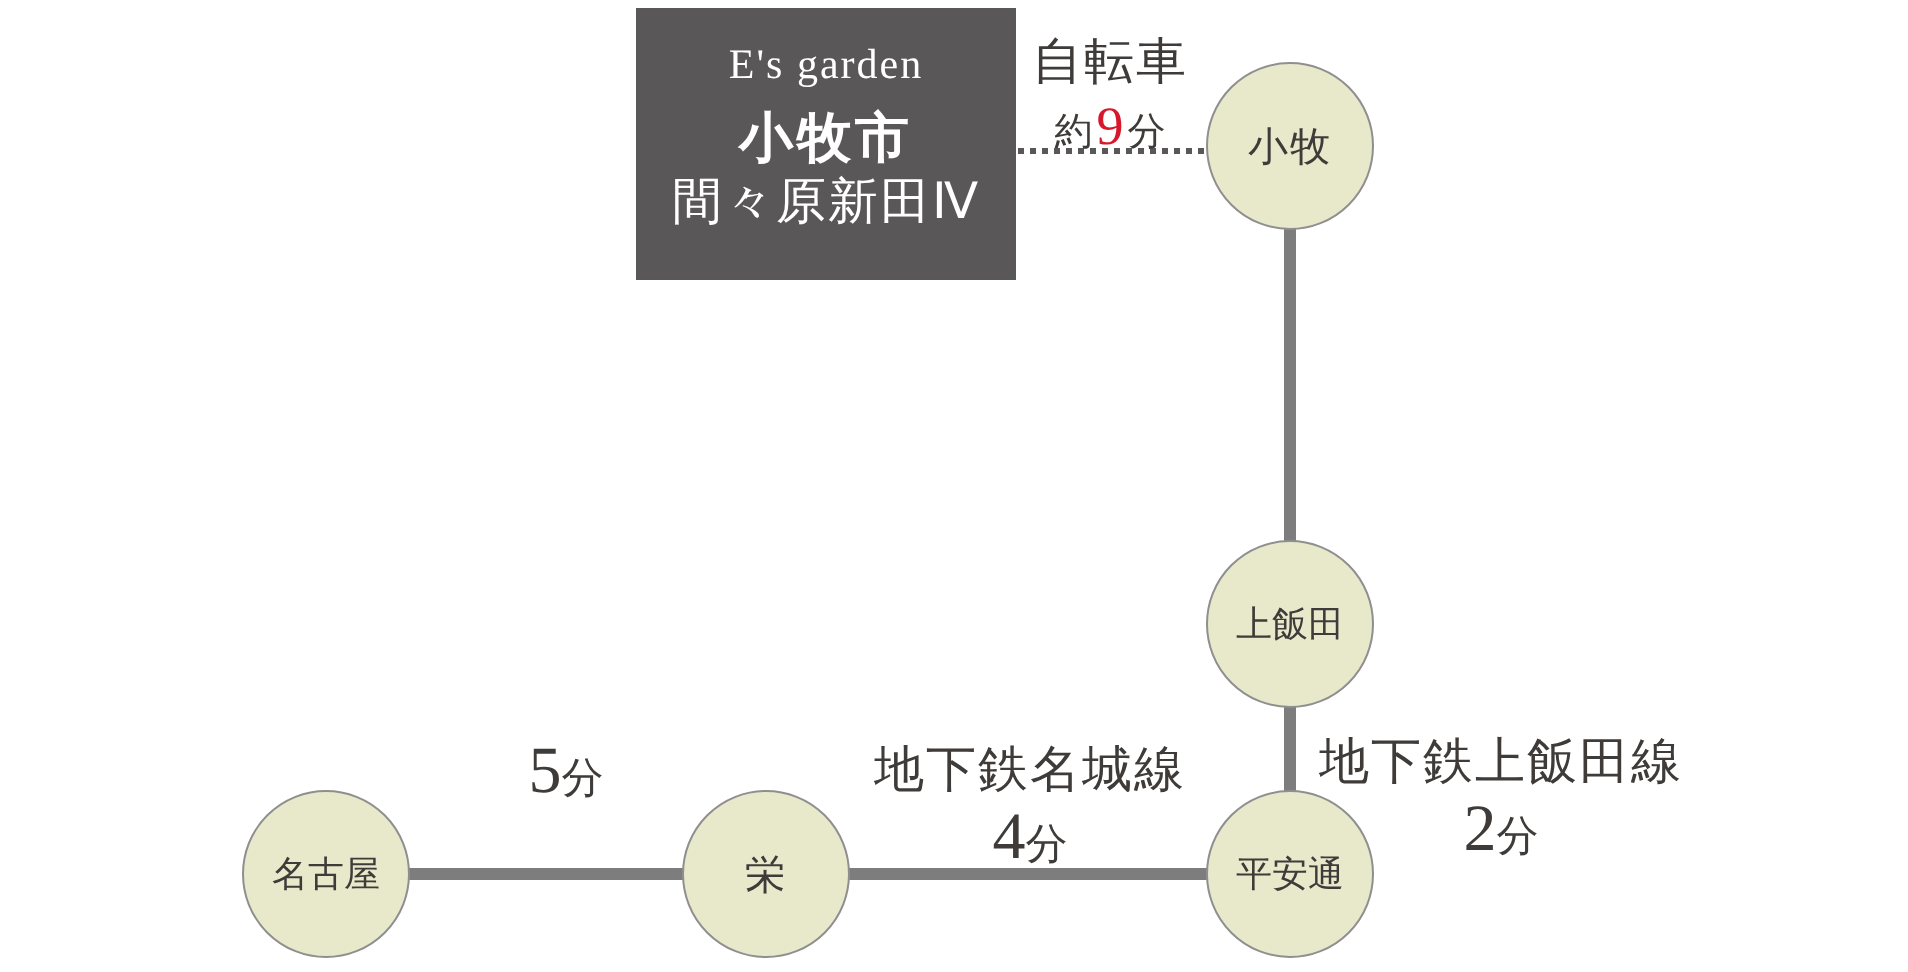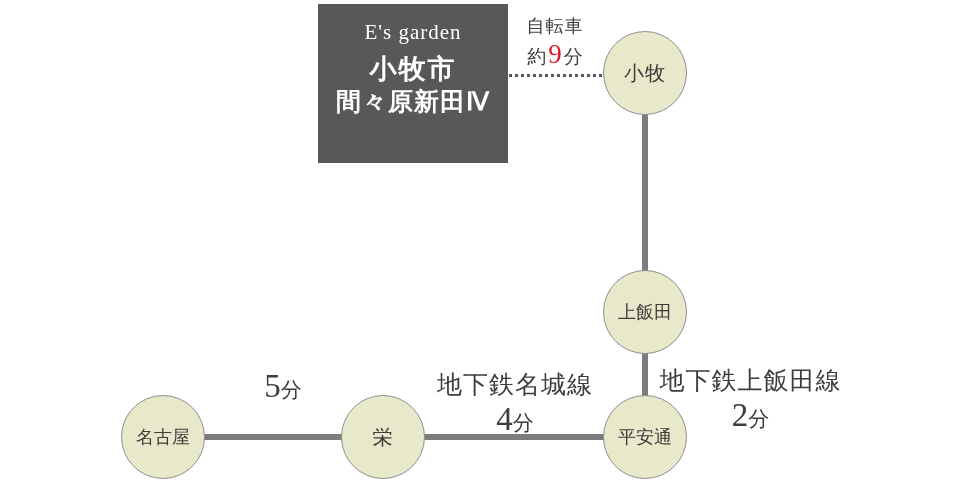--- a/index.html
+++ b/index.html
@@ -7,29 +7,29 @@
     position:relative;width:954px;height:486px;background:#ffffff;overflow:hidden;
     font-family:"Liberation Sans",sans-serif;color:#3e3b39;
   }
   
   .connector{position:absolute;background:#7d7d7d;z-index:1;}
   .connector.v{left:642px;top:73px;width:6px;height:364px;}
   .connector.h{left:163px;top:434px;width:482px;height:6px;}
   .dotted{position:absolute;left:509px;top:74px;width:93px;height:0;border-bottom:3px dotted #595757;z-index:1;}
   
   .property-box{
-    position:absolute;left:318px;top:4px;width:190px;height:159px;background:#595757;
+    position:absolute;left:318px;top:4px;width:190px;height:136px;background:#595757;
     color:#ffffff;text-align:center;z-index:3;box-sizing:border-box;padding-top:16px;
   }
   .property-box .brand{font-family:"Liberation Serif",serif;font-size:21px;letter-spacing:1px;margin-bottom:8px;}
   .property-box .city{font-size:27px;font-weight:bold;letter-spacing:2px;line-height:1.2;}
-  .property-box .pname{font-size:25px;font-weight:bold;letter-spacing:1px;line-height:1.3;}
+  .property-box .pname{font-size:25px;font-weight:normal;letter-spacing:1px;line-height:1.3;}
   
   .bike{position:absolute;left:506px;top:14px;width:98px;text-align:center;z-index:3;}
-  .bike .mode{font-size:18px;letter-spacing:1px;}
+  .bike .mode{font-size:25px;letter-spacing:1px;}
   .bike .time{font-size:19px;margin-top:3px;}
   .num{font-family:"Liberation Serif",serif;line-height:1;}
   .bike .num{font-size:27px;color:#d7182a;padding:0 2px;}
   
   .station{
     position:absolute;width:84px;height:84px;border-radius:50%;
     background:#e8e8cb;border:1px solid #8f8f8f;box-sizing:border-box;
     display:flex;align-items:center;justify-content:center;
     font-size:20px;letter-spacing:1px;z-index:2;color:#3e3b39;
   }

